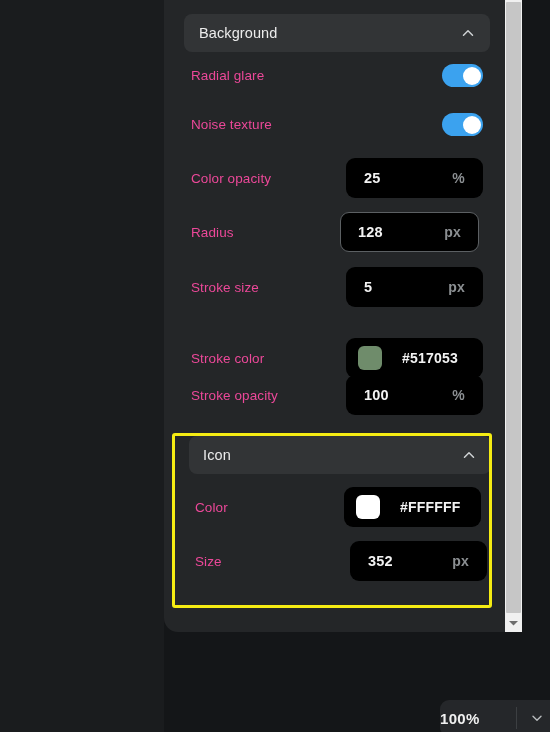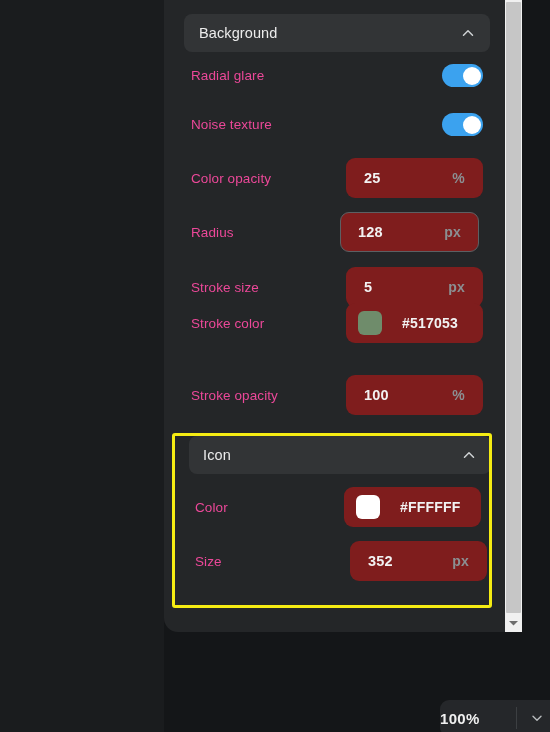--- a/index.html
+++ b/index.html
@@ -101,21 +101,21 @@
     color: #ec4899;
     font-weight: 400;
     letter-spacing: 0.1px;
     white-space: nowrap;
   }
 
   
   .field {
     position: absolute;
     height: 40px;
-    background: #7f1d1d;
+    background: #000000;
     border-radius: 9px;
     border: 1px solid transparent;
     box-sizing: border-box;
     display: flex;
     align-items: center;
     justify-content: space-between;
     padding: 0 17px 0 17px;
   }
   .field.focused {
     border: 1px solid #5c6063;
@@ -299,21 +299,21 @@
       </div>
 
       <div class="row" style="top:277px;">
         <span class="label">Stroke size</span>
         <div class="field" style="left:182px; top:0; width:137px;">
           <span class="value">5</span>
           <span class="unit">px</span>
         </div>
       </div>
 
-      <div class="row" style="top:313px;text-decoration:underline;">
+      <div class="row" style="top:348px;text-decoration:underline;">
         <span class="label">Stroke color</span>
         <div class="field color-field" style="left:182px; top:0; width:137px;">
           <span class="swatch" style="background:#6f8c6b;"></span>
           <span class="value">#517053</span>
         </div>
       </div>
 
       <div class="row" style="top:385px;">
         <span class="label">Stroke opacity</span>
         <div class="field" style="left:182px; top:0; width:137px;">

